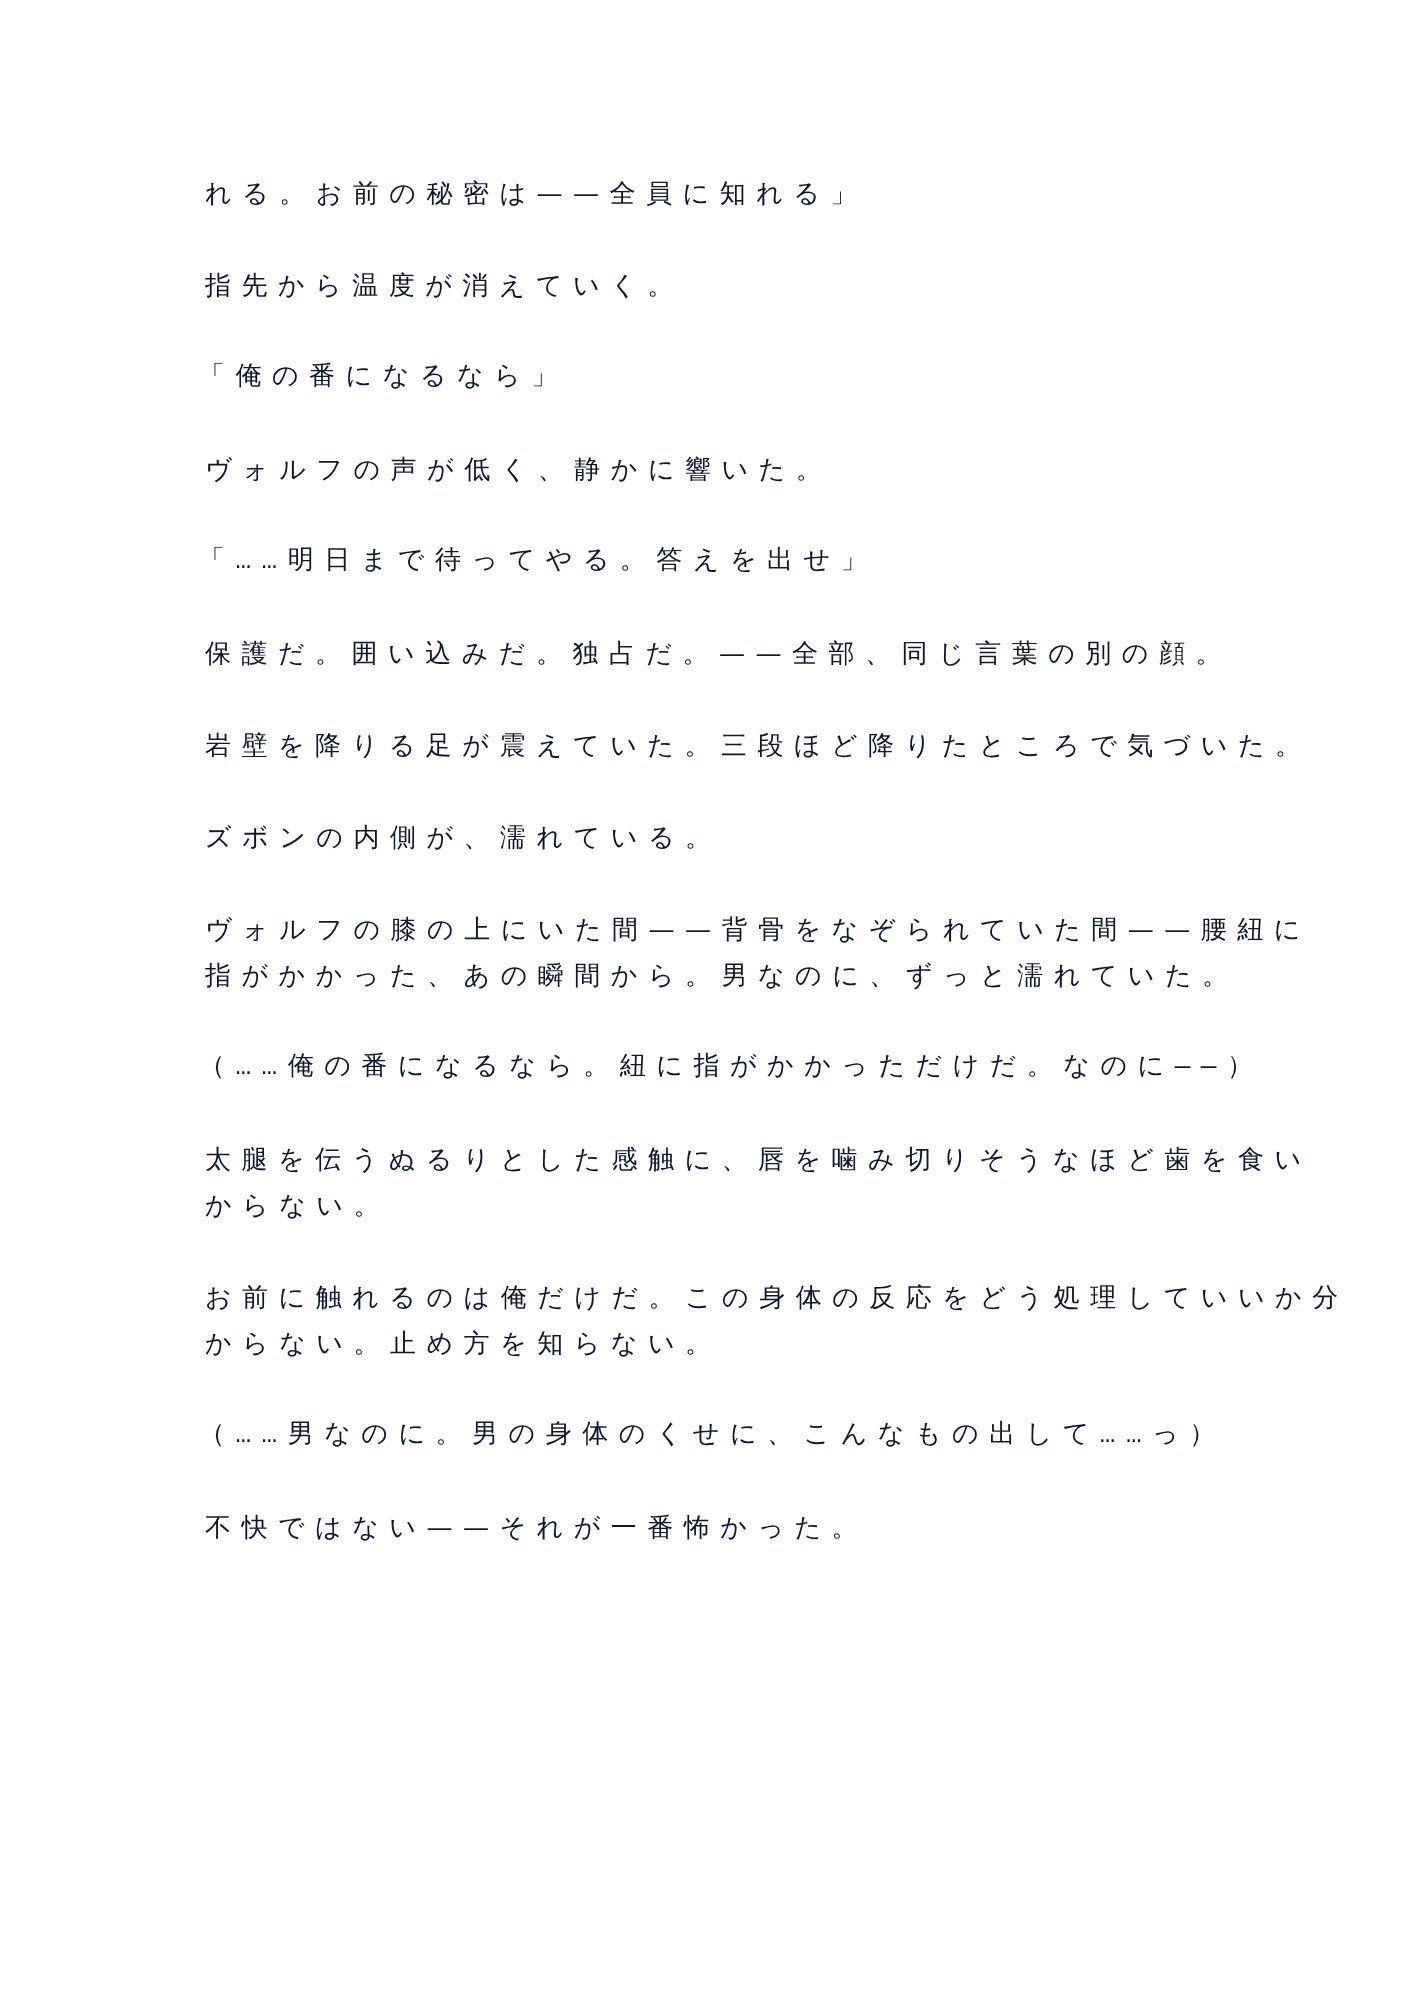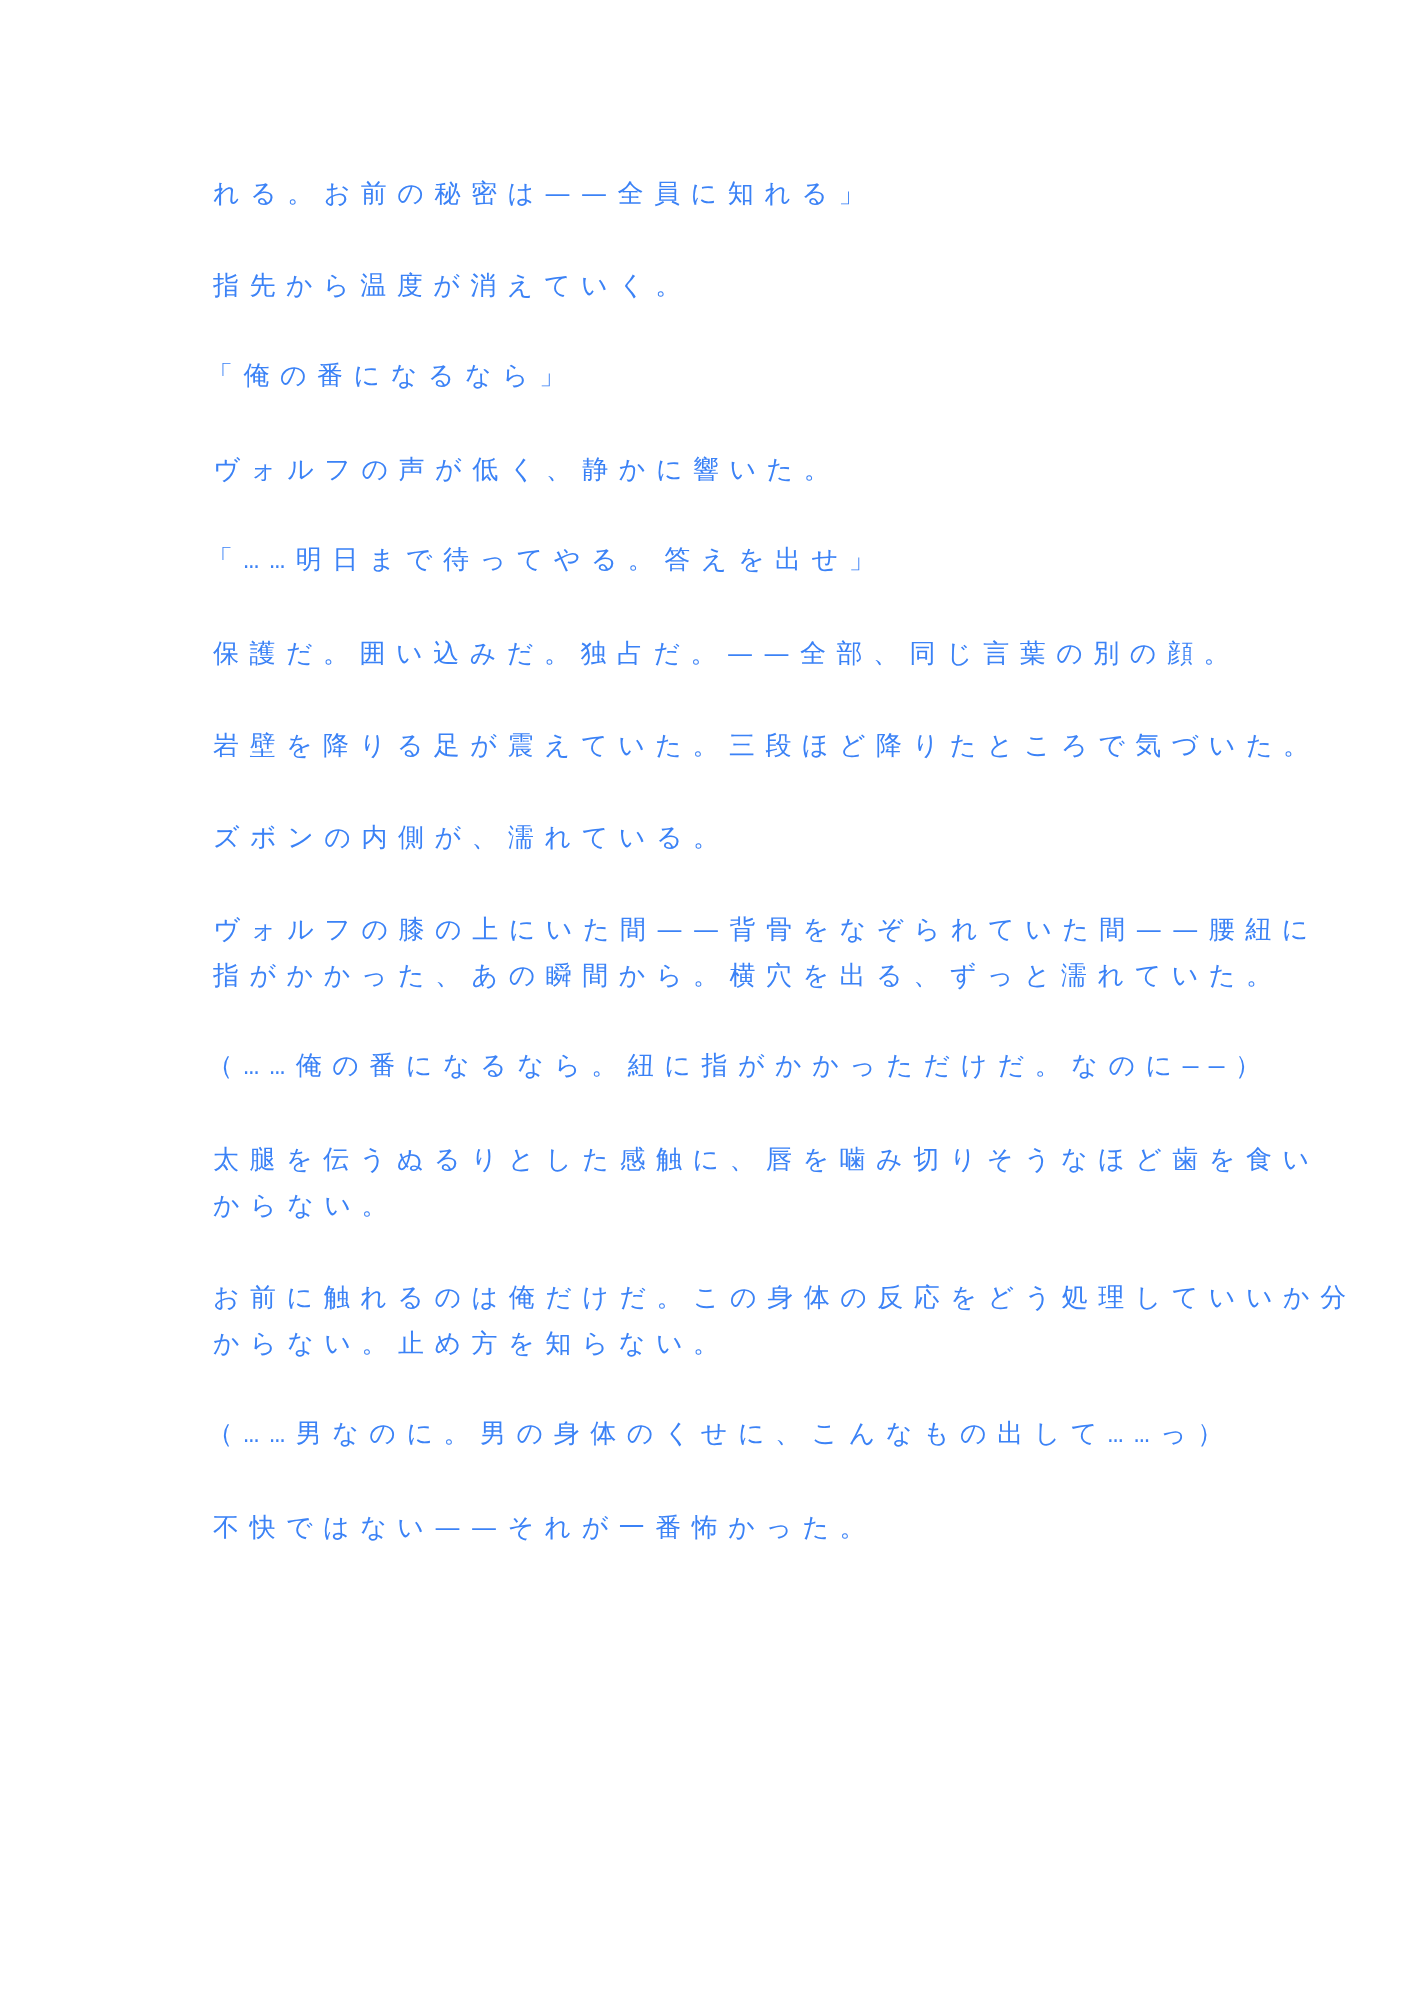--- a/index.html
+++ b/index.html
@@ -19,26 +19,25 @@
     top: 0;
     width: 1415px;
     height: 2000px;
     background: #ffffff;
   }
   .text-body {
     position: absolute;
     left: 205px;
     top: 170px;
     width: 970px;
-    color: #3b82f6;
+    color: #0f172a;
     font-family: "DejaVu Serif", "Liberation Serif", serif;
     font-size: 26px;
     line-height: 46px;
     letter-spacing: 10.5px;
-    margin-left: 8px;
   }
   .para {
     margin: 0 0 46px 0;
     padding: 0;
     white-space: nowrap;
   }
   .line {
     display: block;
     height: 46px;
   }
@@ -82,21 +81,21 @@
     <p class="para">
       <span class="line">岩壁を降りる足が震えていた。三段ほど降りたところで気づいた。</span>
     </p>
 
     <p class="para">
       <span class="line">ズボンの内側が、濡れている。</span>
     </p>
 
     <p class="para">
       <span class="line">ヴォルフの膝の上にいた間——背骨をなぞられていた間——腰紐に</span>
-      <span class="line">指がかかった、あの瞬間から。横穴を出る、ずっと濡れていた。</span>
+      <span class="line">指がかかった、あの瞬間から。男なのに、ずっと濡れていた。</span>
     </p>
 
     <p class="para quote-open">
       <span class="line">（……俺の番になるなら。紐に指がかかっただけだ。なのに——）</span>
     </p>
 
     <p class="para">
       <span class="line">太腿を伝うぬるりとした感触に、唇を噛み切りそうなほど歯を食い</span>
       <span class="line">からない。</span>
     </p>

